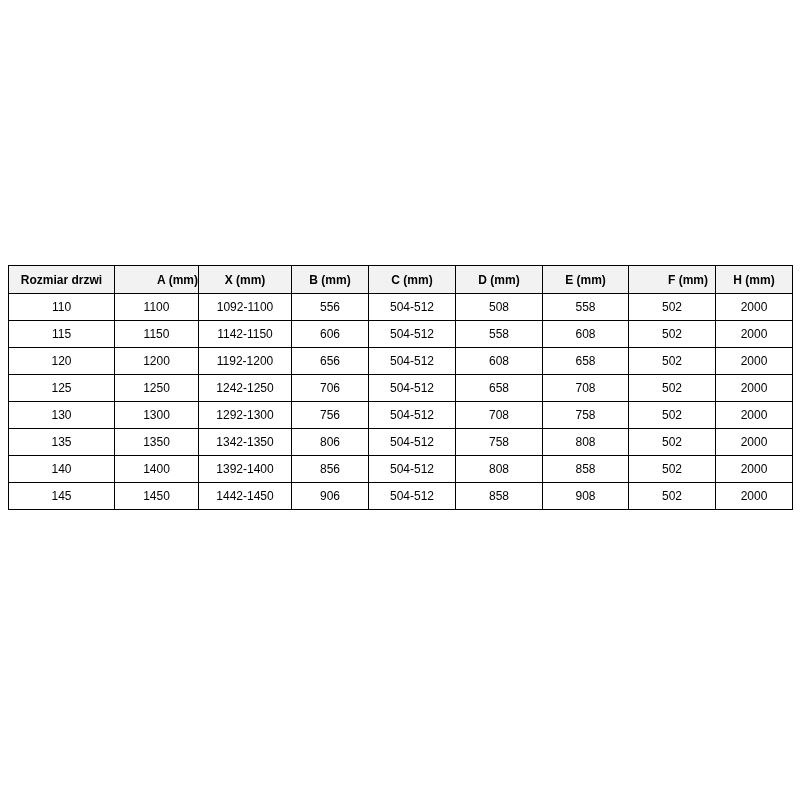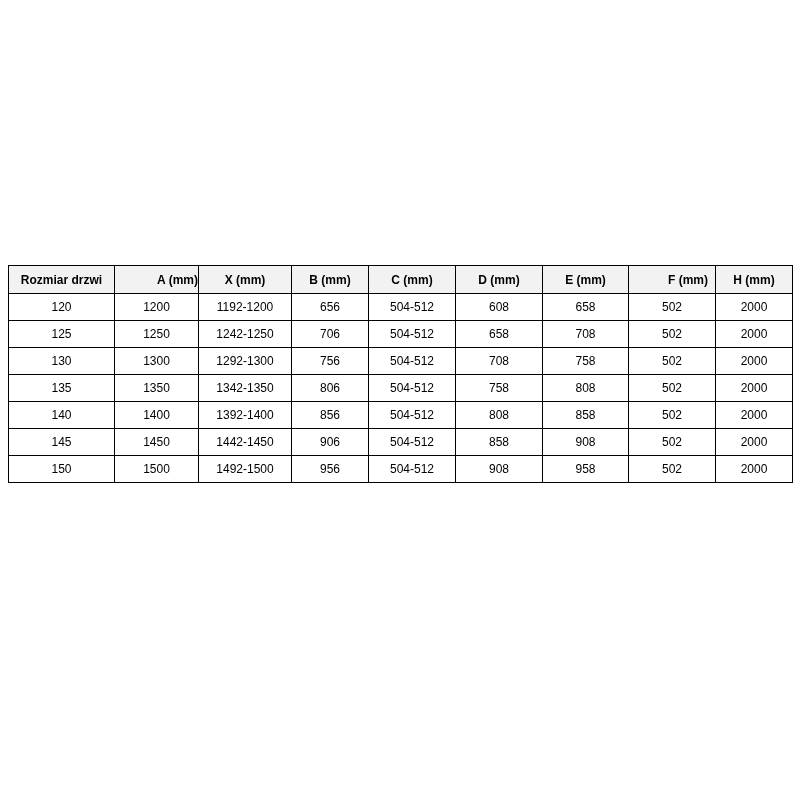--- a/index.html
+++ b/index.html
@@ -75,20 +75,42 @@
           <th style="background: rgb(242, 242, 242); margin-top: 28px;">B (mm)</th>
           <th style="background: rgb(242, 242, 242);">C (mm)</th>
           <th style="background: rgb(242, 242, 242);">D (mm)</th>
           <th style="background: rgb(242, 242, 242);">E (mm)</th>
           <th style="background: rgb(242, 242, 242); padding-left: 32px;">F (mm)</th>
           <th style="background: rgb(242, 242, 242);">H (mm)</th>
         </tr>
     </thead>
     <tbody id="tbl-body">
         <tr>
+          <td>110</td>
+          <td>1100</td>
+          <td>1092-1100</td>
+          <td>556</td>
+          <td>504-512</td>
+          <td>508</td>
+          <td>558</td>
+          <td>502</td>
+          <td>2000</td>
+        </tr>
+        <tr>
+          <td>115</td>
+          <td>1150</td>
+          <td>1142-1150</td>
+          <td>606</td>
+          <td>504-512</td>
+          <td>558</td>
+          <td>608</td>
+          <td>502</td>
+          <td>2000</td>
+        </tr>
+        <tr>
           <td>120</td>
           <td>1200</td>
           <td>1192-1200</td>
           <td>656</td>
           <td>504-512</td>
           <td>608</td>
           <td>658</td>
           <td>502</td>
           <td>2000</td>
         </tr>
@@ -140,26 +162,15 @@
           <td>145</td>
           <td>1450</td>
           <td>1442-1450</td>
           <td>906</td>
           <td>504-512</td>
           <td>858</td>
           <td>908</td>
           <td>502</td>
           <td>2000</td>
         </tr>
-        <tr>
-          <td>150</td>
-          <td>1500</td>
-          <td>1492-1500</td>
-          <td>956</td>
-          <td>504-512</td>
-          <td>908</td>
-          <td>958</td>
-          <td>502</td>
-          <td>2000</td>
-        </tr>
       </tbody>
   </table>
 </div>
 
 </body></html>

